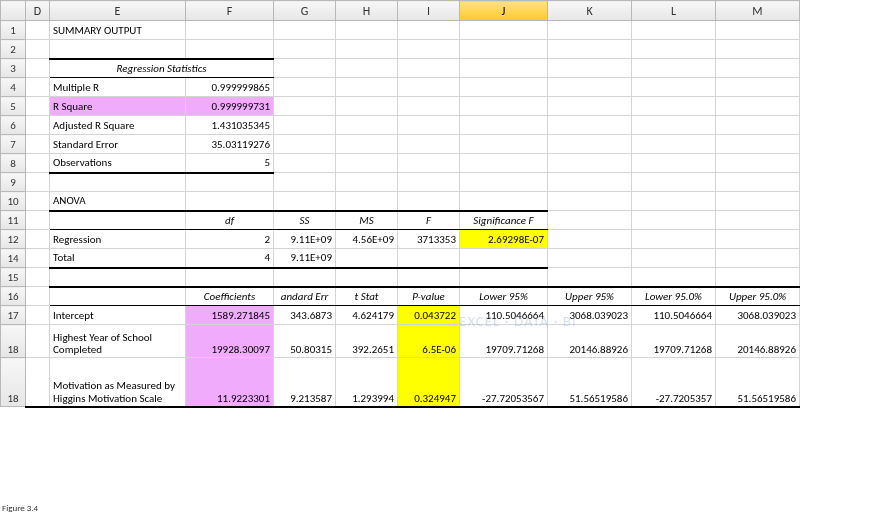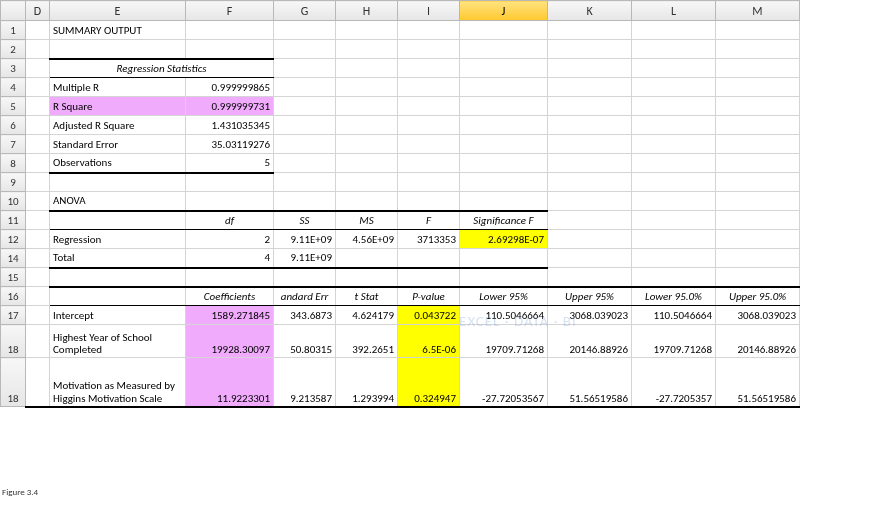--- a/index.html
+++ b/index.html
@@ -12,21 +12,21 @@
 .r{text-align:right}
 .c{text-align:center}
 .i{font-style:italic}
 .hl-g{background:#f0abfc}
 .hl-y{background:#ffff00}
 .b-top-th{border-top:2px solid #000}
 .b-bot-th{border-bottom:2px solid #000}
 .b-bot{border-bottom:1px solid #000}
 .tall{height:33px;vertical-align:bottom;white-space:normal;line-height:1.15}
 .tall3{height:49px;vertical-align:bottom;white-space:normal;line-height:1.15}
-.fig{position:absolute;bottom:20px;left:2px;font-size:9px;color:#333}
+.fig{position:absolute;bottom:4px;left:2px;font-size:9px;color:#333}
 .wm{position:absolute;top:57%;left:58%;transform:translate(-50%,-50%);font-size:22px;color:rgba(90,140,200,.25);font-weight:bold;pointer-events:none;letter-spacing:1px}
 .wm2{position:absolute;top:62%;left:58%;transform:translate(-50%,-50%);font-size:15px;color:rgba(90,140,200,.25);pointer-events:none;letter-spacing:1px}
 </style>
 </head>
 <body>
 <div class="wrap">
 <table>
 <colgroup>
 <col style="width:25px">
         <col style="width:24px">

